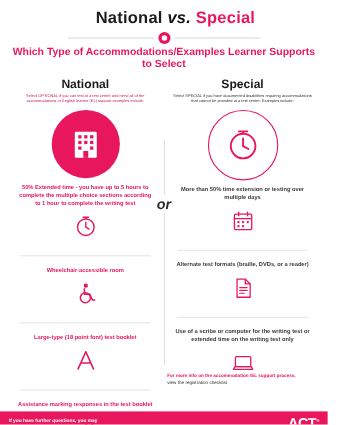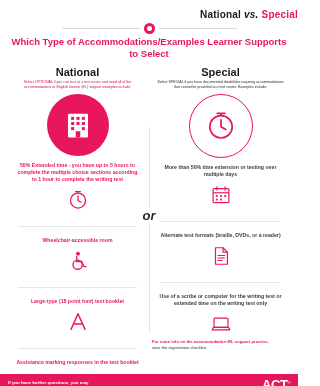--- a/index.html
+++ b/index.html
@@ -7,22 +7,22 @@
     width:298px;height:386px;
     background:#ffffff;
     font-family:"Liberation Sans", sans-serif;
     color:#1b1b1b;
     overflow:hidden;
   }
   .page{position:relative;width:298px;height:386px;box-sizing:border-box;}
 
   
   .title{
-    text-align:right;
-    font-size:10px;
+    text-align:center;
+    font-size:15px;
     font-weight:bold;
     letter-spacing:.2px;
     margin:9px 0 0 0;
     line-height:1.1;
     padding-left:21px;
   }
   .title .vs{font-style:italic;font-weight:bold;color:#111;}
   .title .sp{color:#e8175d;}
   .divider-wrap{
     display:flex;align-items:center;justify-content:center;
@@ -98,21 +98,21 @@
     height:26px;
   }
   .rline{
     height:1px;background:#e6e6e6;margin:0 6px 10px 6px;
   }
 
   
   .or{
     position:absolute;
     left:50%;
-    top:198px;
+    top:168px;
     transform:translateX(-50%);
     font-size:13px;
     font-weight:bold;
     font-style:italic;
     color:#2b2b2b;
     background:#fff;
     padding:1px 4px;
     z-index:5;
   }
   .vrule{

